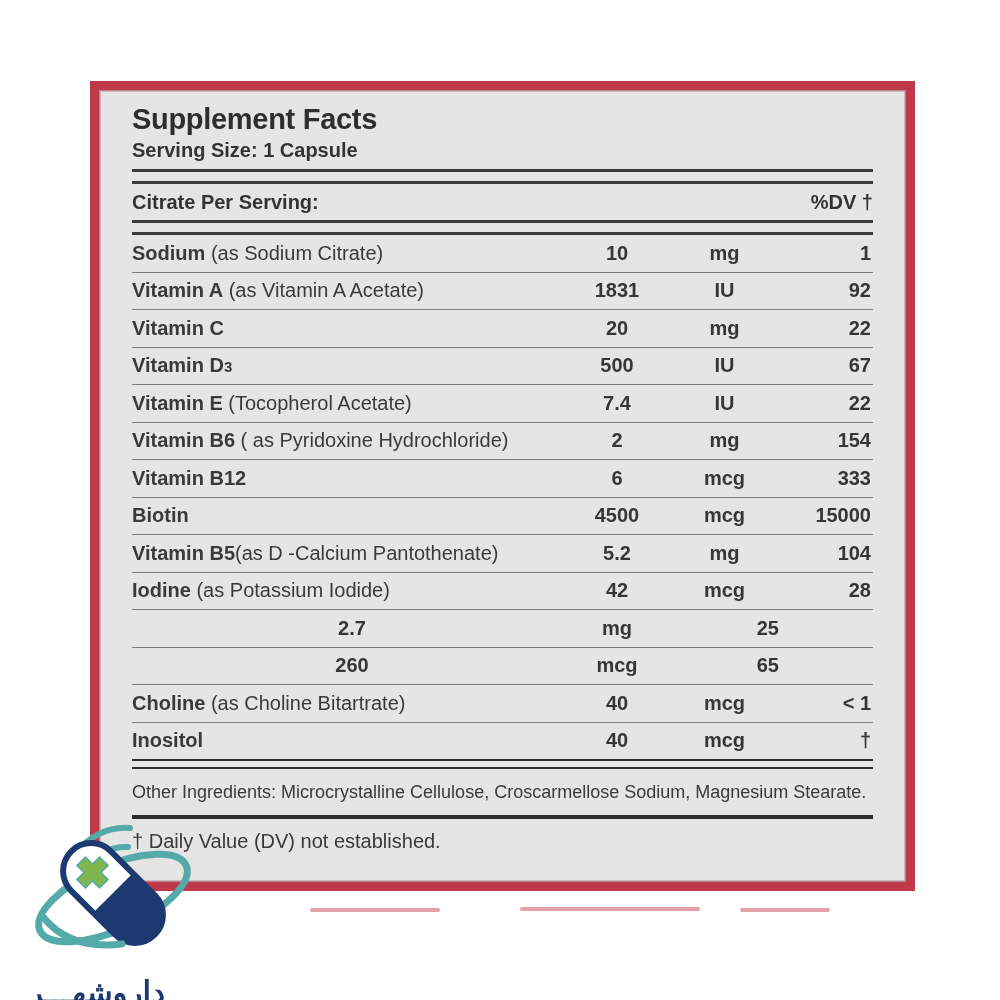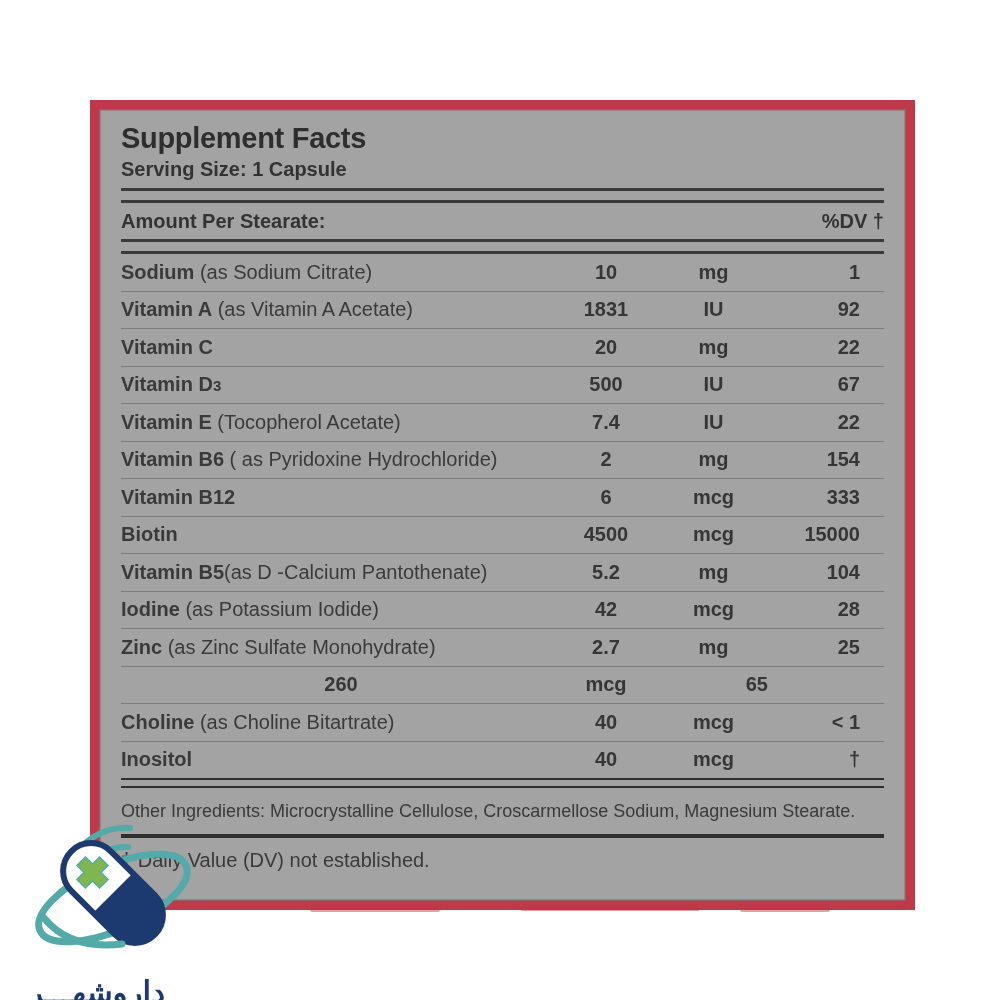--- a/index.html
+++ b/index.html
@@ -2,24 +2,24 @@
 <html><head>
 <meta charset="utf-8">
 <style>
   html,body{margin:0;padding:0;}
   body{
     width:1000px;height:1000px;position:relative;background:#ffffff;
     font-family:"Liberation Sans", sans-serif;color:#363636;overflow:hidden;
   }
   
   .label{
-    position:absolute;left:90px;top:100px;width:825px;height:810px;
-    box-sizing:border-box;border:9px solid #c0394a;background:#a3a3a3;
+    position:absolute;left:90px;top:81px;width:825px;height:810px;
+    box-sizing:border-box;border:9px solid #c0394a;background:#e5e5e5;
     box-shadow:inset 0 0 0 1.5px rgba(125,22,34,.45);
-    padding:0 22px;
+    padding:0 33px;
   }
   .title{font-size:29px;font-weight:bold;color:#2e2e2e;margin-top:13px;letter-spacing:-.3px;}
   .serving{font-size:20px;font-weight:bold;color:#333;margin-top:3px;}
   .rule-double{height:9px;border-top:3px solid #3a3a3a;border-bottom:3px solid #3a3a3a;margin-top:7px;}
   .header-row{display:flex;justify-content:space-between;align-items:center;
     font-size:20px;font-weight:bold;color:#333;padding:7px 0 6px;}
   .rule-double.below-header{margin-top:0;}
   
   .rows{}
   .row{display:grid;grid-template-columns:440px 90px 125px 92px;align-items:center;
@@ -52,21 +52,21 @@
 <body>
 
 <div class="label">
 
   <div class="title">Supplement Facts</div>
   <div class="serving">Serving Size: 1 Capsule</div>
 
   <div class="rule-double"></div>
 
   <div class="header-row">
-    <span>Amount Per Stearate:</span>
+    <span>Citrate Per Serving:</span>
     <span>%DV †</span>
   </div>
 
   <div class="rule-double below-header"></div>
 
   <div class="rows">
   <div class="row">
     <div class="cell-name">
       <span class="nm">Sodium</span><span class="nm-sub"></span><span class="detail"> (as Sodium Citrate)</span>
     </div>
@@ -150,23 +150,20 @@
   <div class="row">
     <div class="cell-name">
       <span class="nm">Iodine</span><span class="nm-sub"></span><span class="detail"> (as Potassium Iodide)</span>
     </div>
     <div class="cell-amount">42</div>
     <div class="cell-unit">mcg</div>
     <div class="cell-dv">28</div>
   </div>
 
   <div class="row">
-    <div class="cell-name">
-      <span class="nm">Zinc</span><span class="nm-sub"></span><span class="detail"> (as Zinc Sulfate Monohydrate)</span>
-    </div>
     <div class="cell-amount">2.7</div>
     <div class="cell-unit">mg</div>
     <div class="cell-dv">25</div>
   </div>
 
   <div class="row">
     <div class="cell-amount">260</div>
     <div class="cell-unit">mcg</div>
     <div class="cell-dv">65</div>
   </div>

